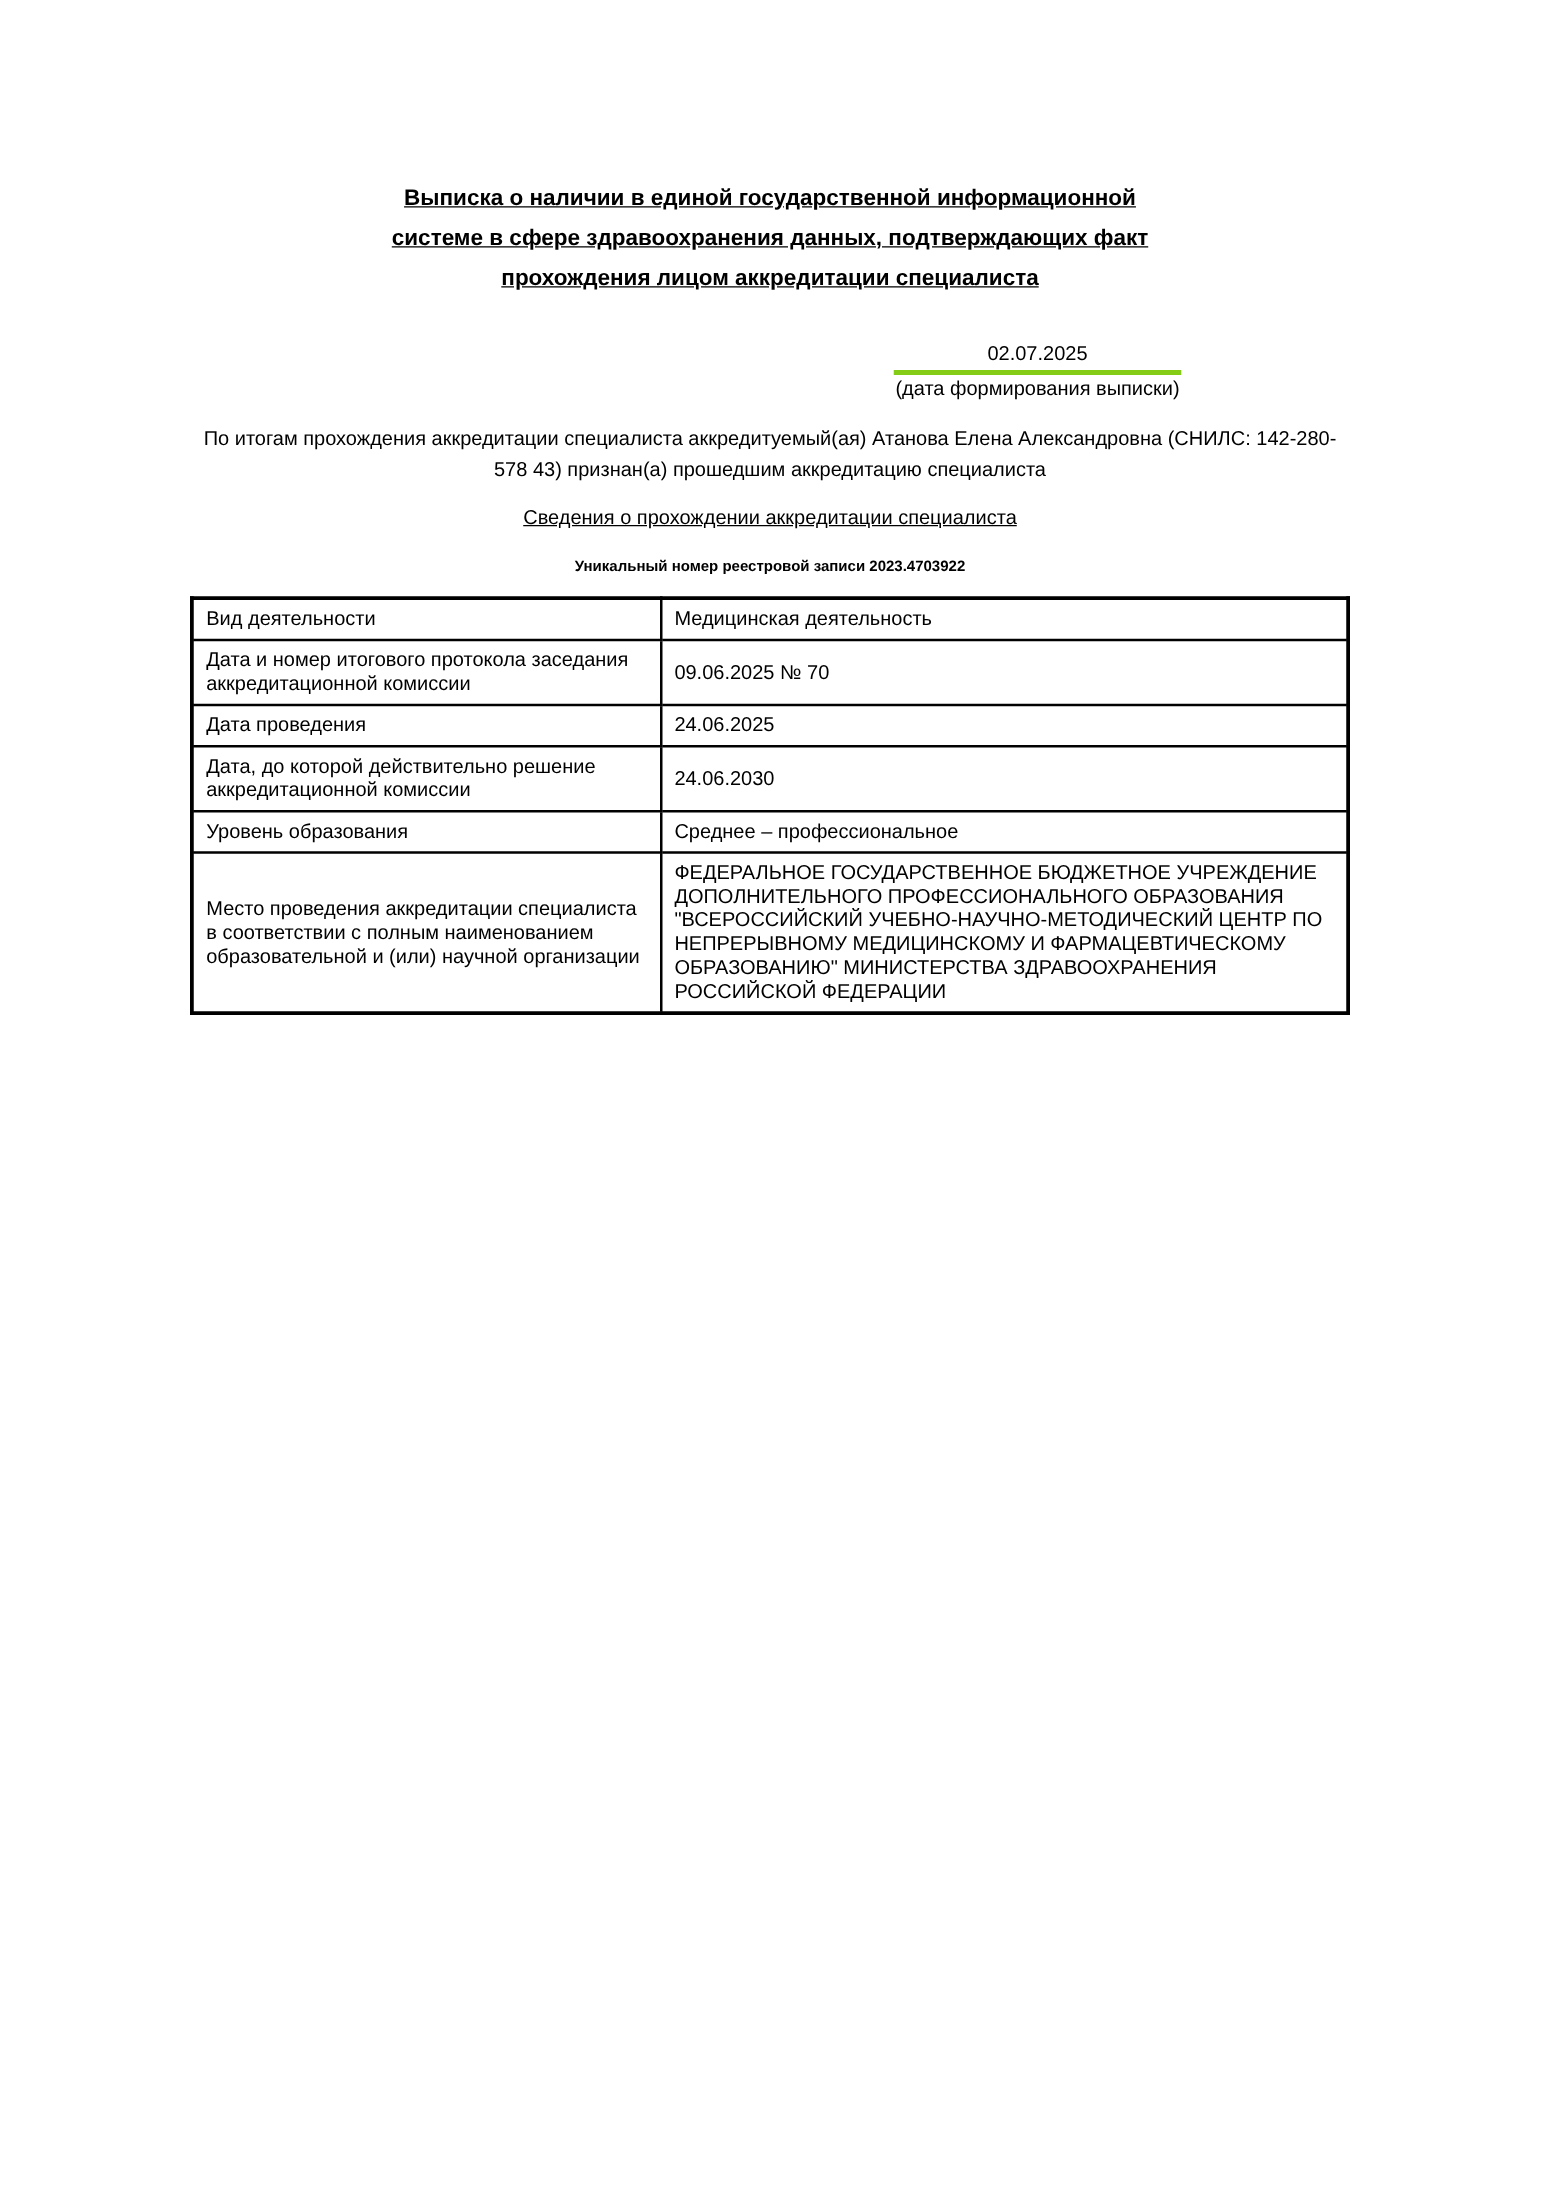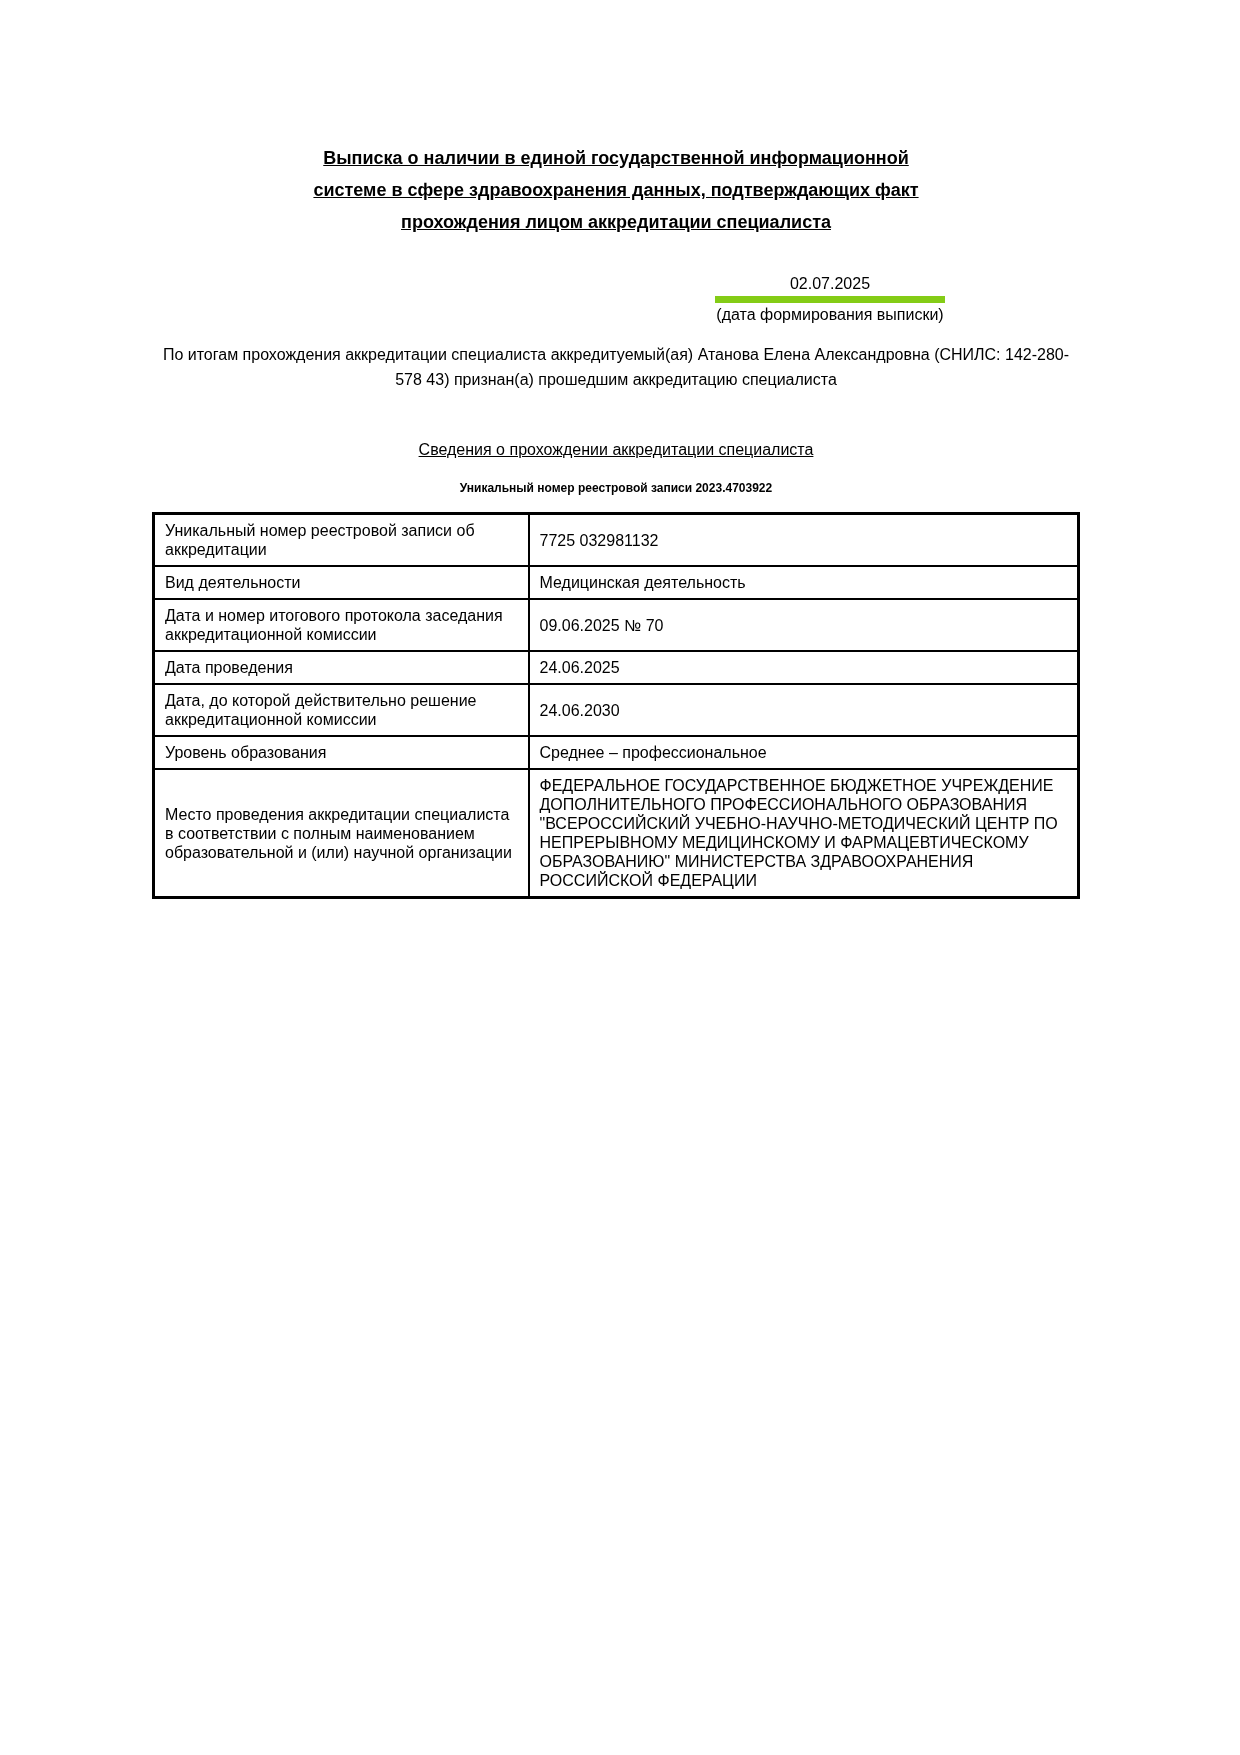--- a/index.html
+++ b/index.html
@@ -30,36 +30,36 @@
   .date-block {
     margin-top: 36px;
     margin-left: 563px;
     width: 230px;
     text-align: center;
     font-size: 16px;
   }
   .date-value {
     display: block;
     padding-bottom: 2px;
-    border-bottom: 7px solid #84cc16;
+    border-bottom: 4px solid #84cc16;
     line-height: 20px;
   }
   .date-caption {
     display: block;
     line-height: 20px;
     padding-top: 2px;
   }
   .intro {
     margin-top: 17px;
     text-align: center;
     font-size: 16px;
     line-height: 25px;
   }
   .section-heading {
-    margin-top: 48px;
+    margin-top: 16px;
     text-align: center;
     font-size: 16px;
     line-height: 20px;
     text-decoration: underline;
   }
   .registry-heading {
     margin-top: 17px;
     text-align: center;
     font-size: 12px;
     font-weight: bold;
@@ -103,24 +103,20 @@
 
   <div class="registry-heading">Уникальный номер реестровой записи 2023.4703922</div>
 
   <table class="acc-table">
     <colgroup>
       <col style="width:375px">
       <col>
     </colgroup>
     <tbody>
       <tr>
-        <td>Уникальный номер реестровой записи об аккредитации</td>
-        <td>7725 032981132</td>
-      </tr>
-      <tr>
         <td>Вид деятельности</td>
         <td>Медицинская деятельность</td>
       </tr>
       <tr>
         <td>Дата и номер итогового протокола заседания аккредитационной комиссии</td>
         <td>09.06.2025 № 70</td>
       </tr>
       <tr>
         <td>Дата проведения</td>
         <td>24.06.2025</td>

